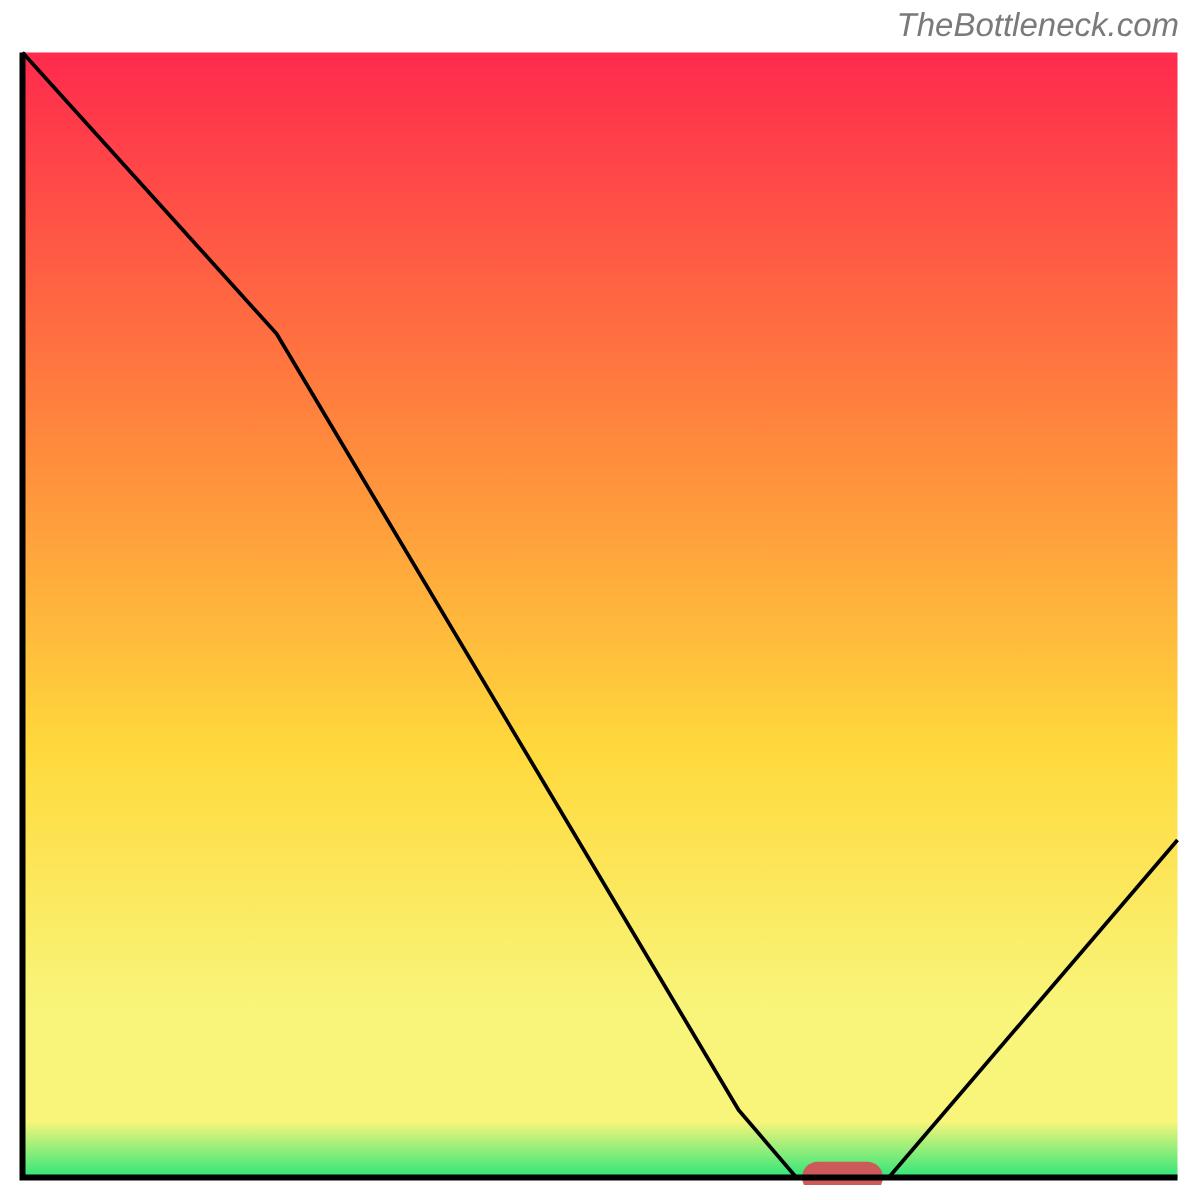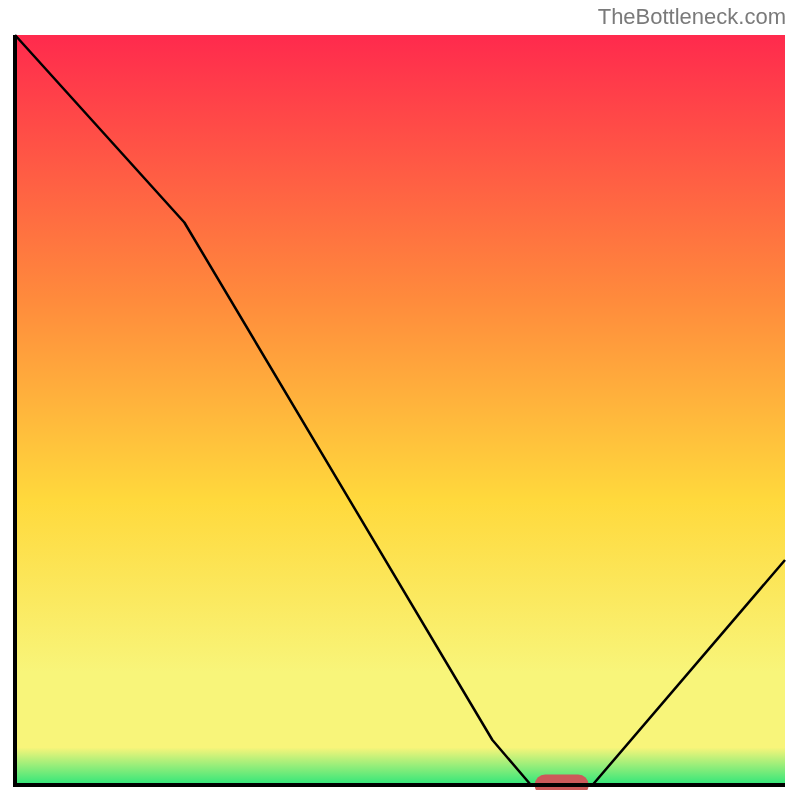--- a/index.html
+++ b/index.html
@@ -7,20 +7,21 @@
     padding: 0;
     width: 800px;
     height: 800px;
     background: #fff;
     font-family: Arial, sans-serif;
   }
   .container {
     position: relative;
     width: 800px;
     height: 800px;
+    font-style: italic;
   }
   .watermark {
     position: absolute;
     top: 4px;
     right: 14px;
     color: #7a7a7a;
     font-size: 22px;
     font-weight: 500;
   }
   .chart {

